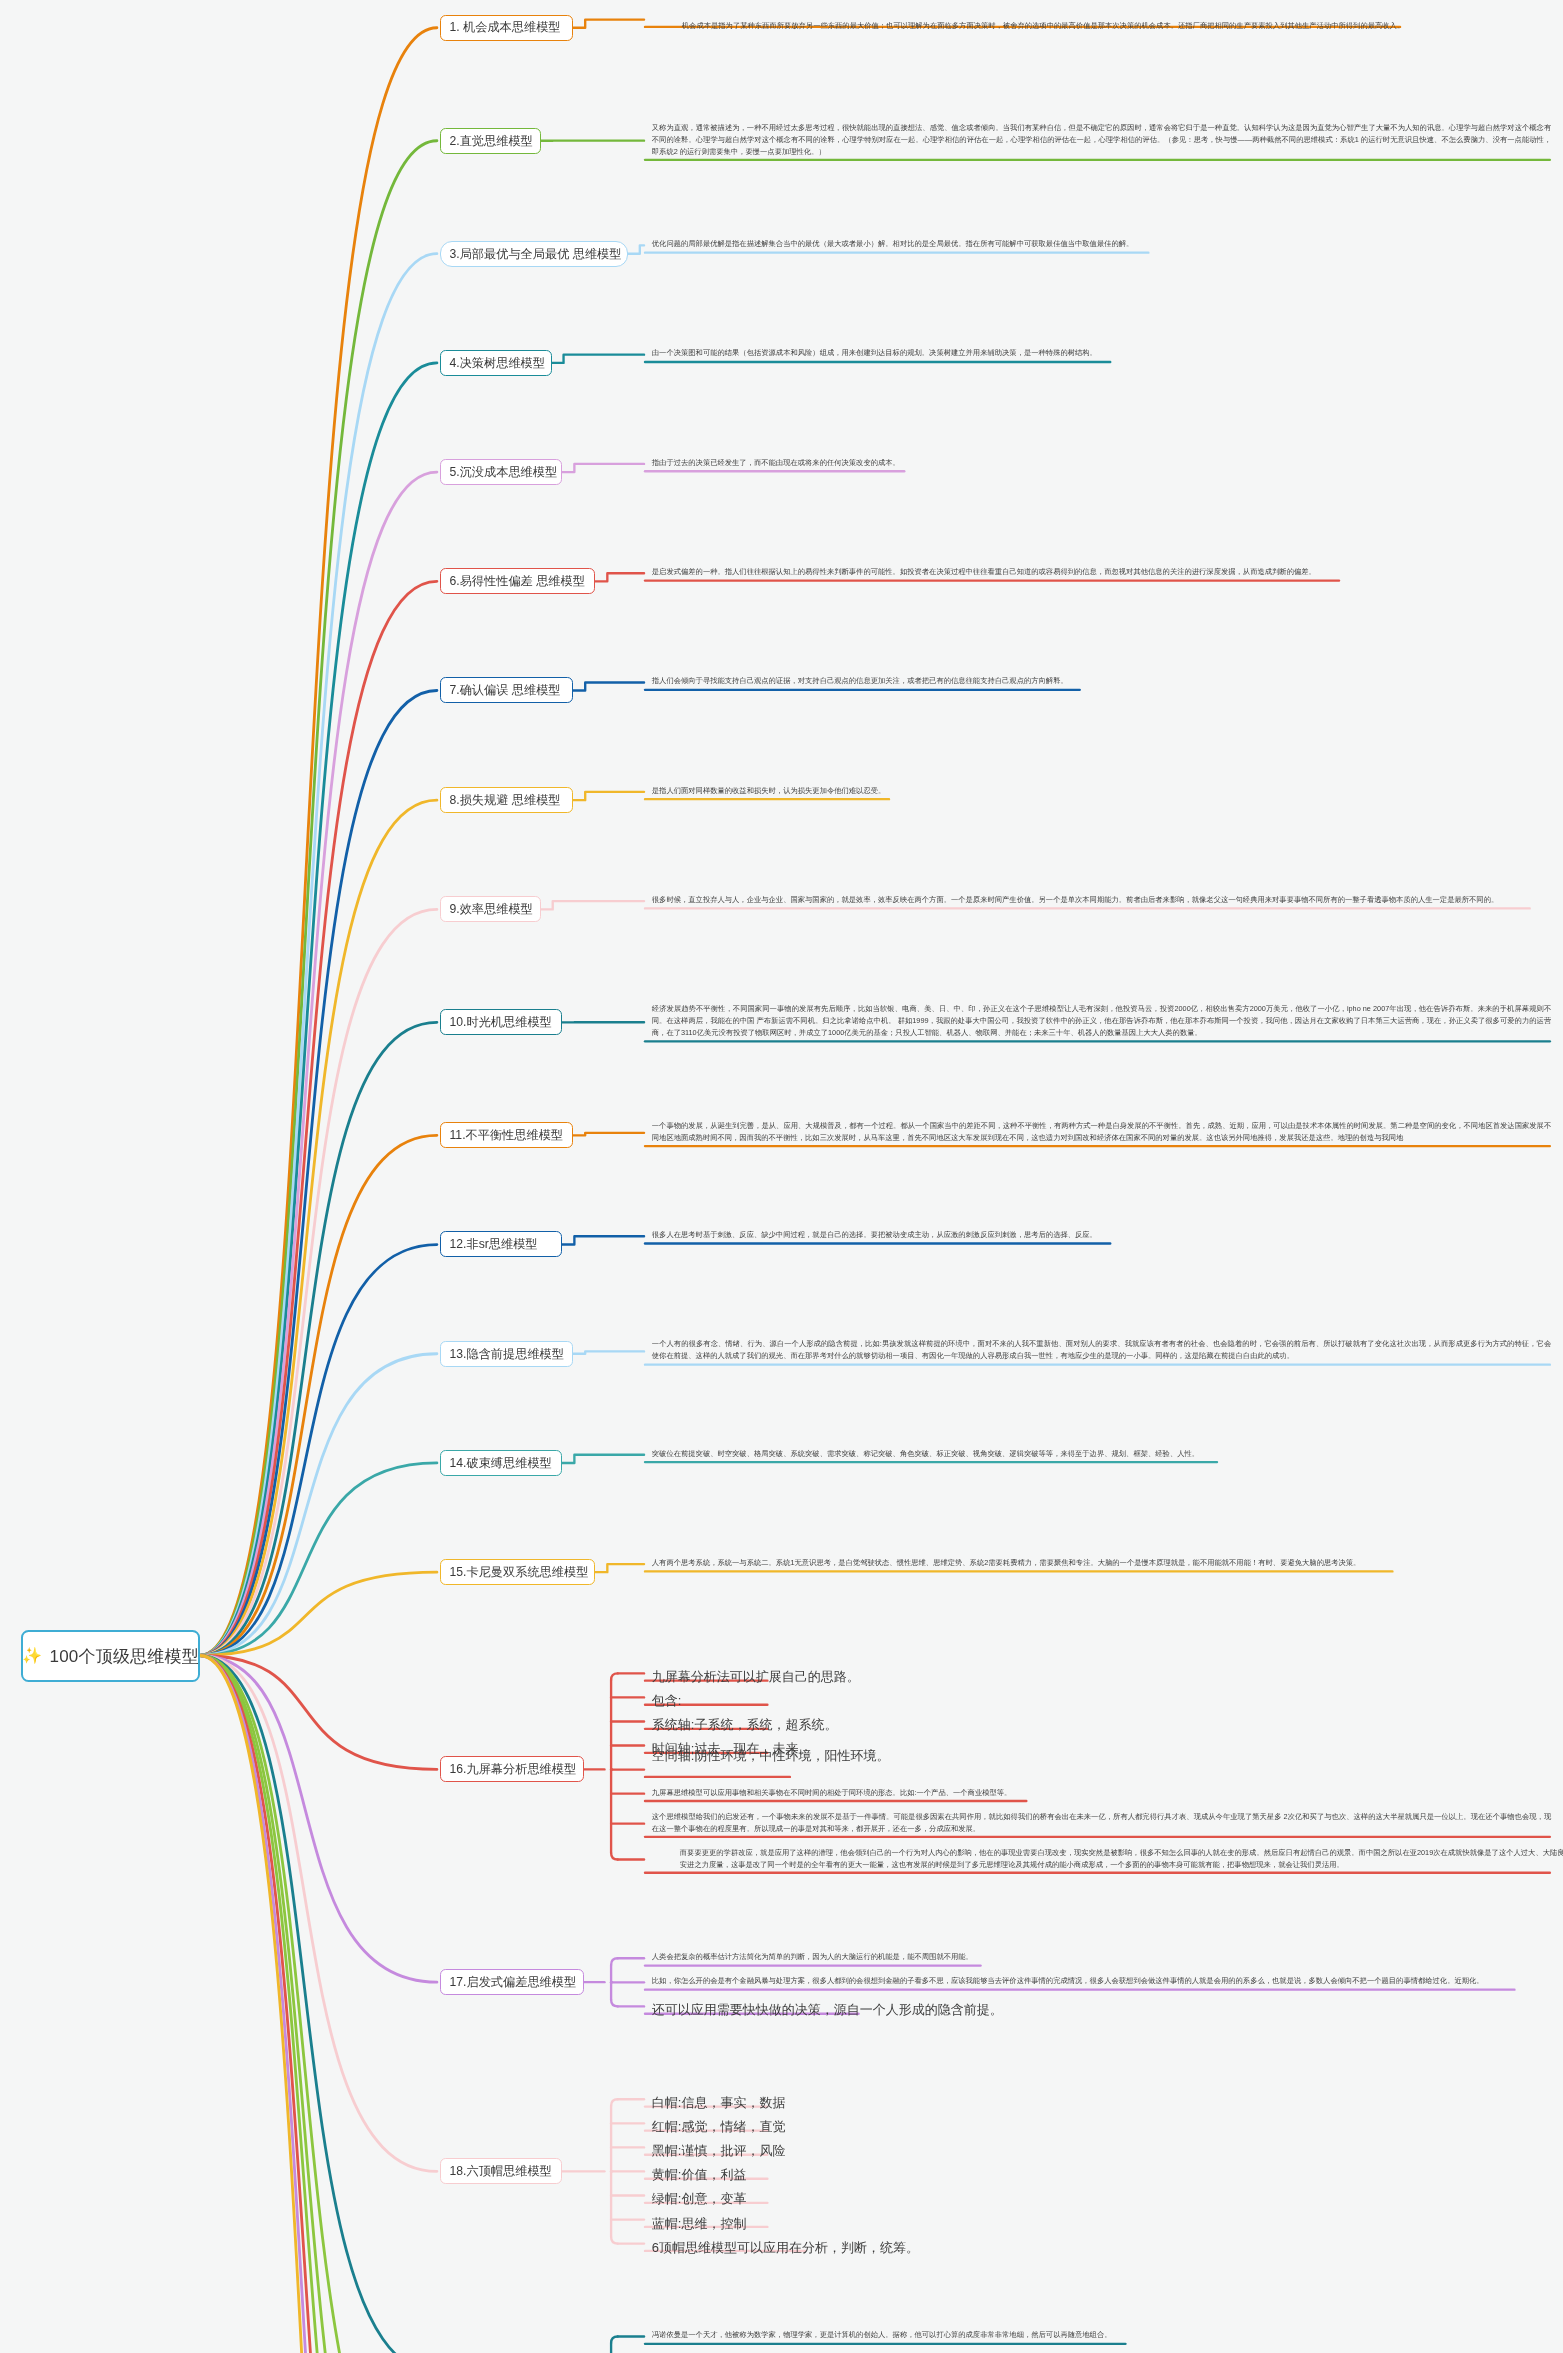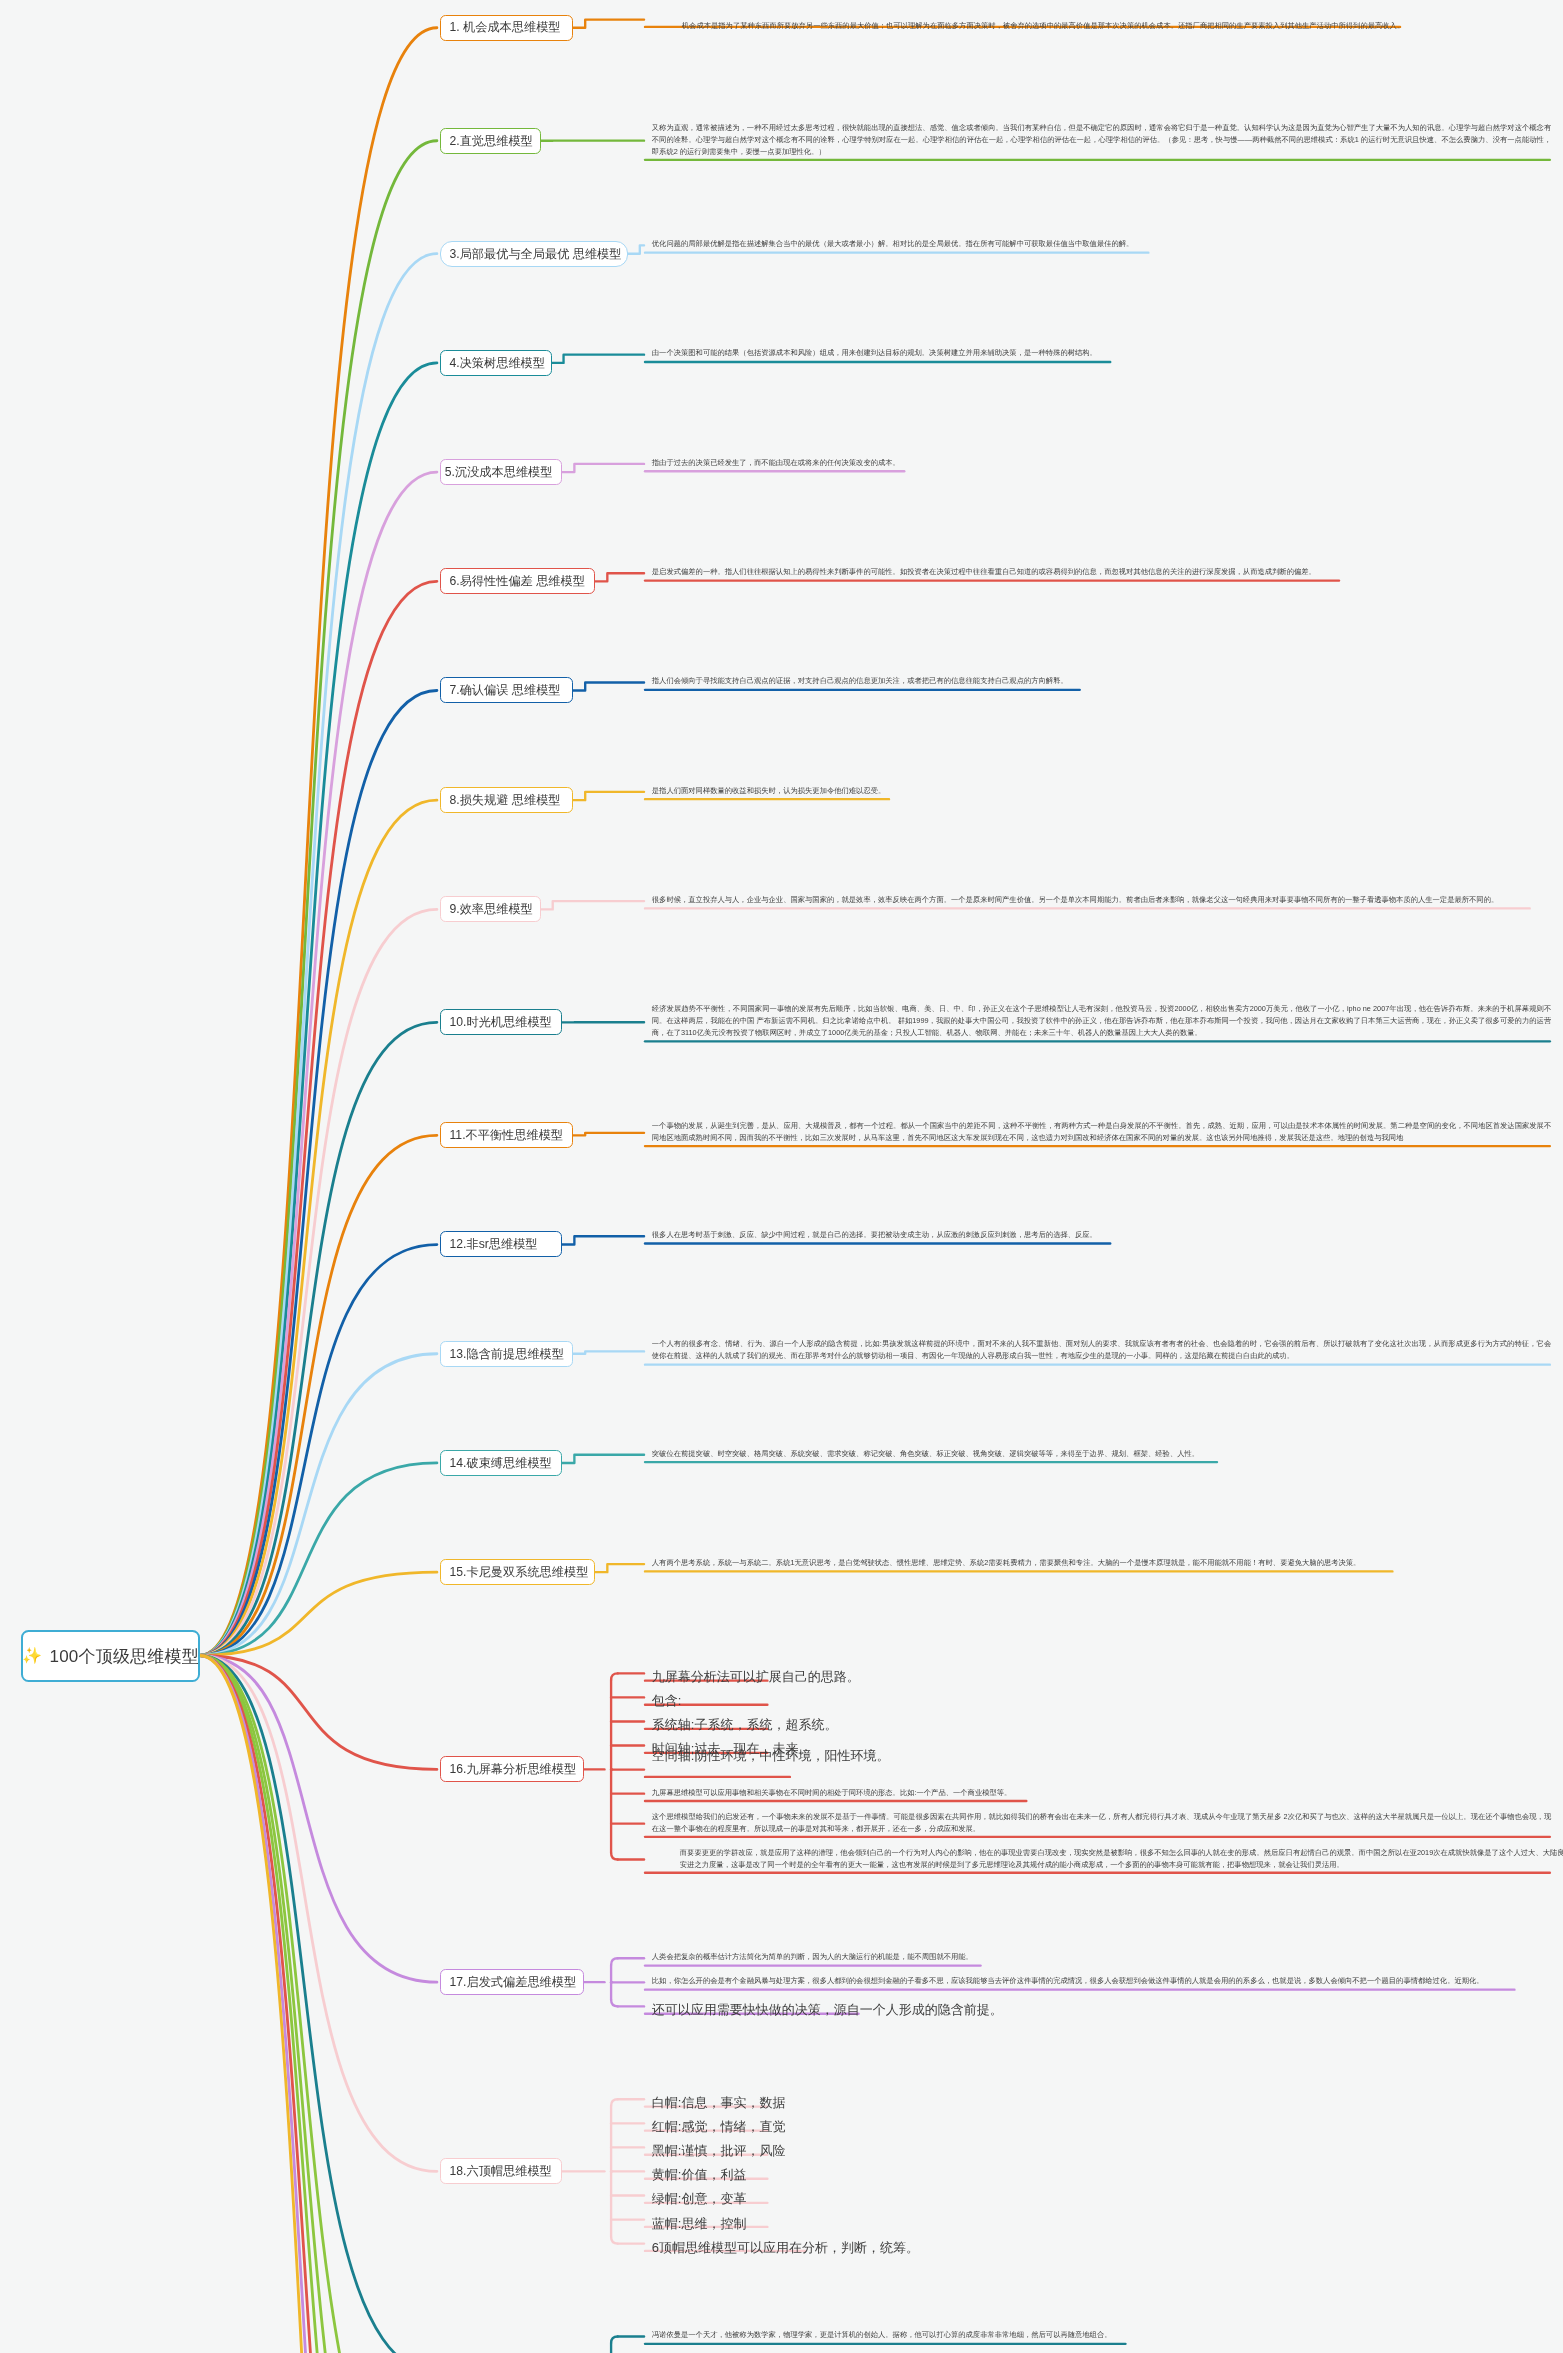--- a/index.html
+++ b/index.html
@@ -300,21 +300,21 @@
       </div>
       <div class="leaf" style="left: 649px; top: 346px; width: 905px; height: 16.5px;">
         <span class="leaf-text">由一个决策图和可能的结果（包括资源成本和风险）组成，用来创建到达目标的规划。决策树建立并用来辅助决策，是一种特殊的树结构。</span>
       </div>
       <div class="branch-node" style="left: 440px; top: 350px; width: 112px; border-color: rgb(26, 140, 153);">
         <span class="branch-label">4.决策树思维模型</span>
       </div>
       <div class="leaf" style="left: 649px; top: 456px; width: 905px; height: 16.5px;">
         <span class="leaf-text">指由于过去的决策已经发生了，而不能由现在或将来的任何决策改变的成本。</span>
       </div>
-      <div class="branch-node" style="left: 440px; top: 459px; width: 122px; border-color: rgb(216, 160, 221); justify-content: flex-end;">
+      <div class="branch-node" style="left: 440px; top: 459px; width: 122px; border-color: rgb(216, 160, 221);">
         <span class="branch-label">5.沉没成本思维模型</span>
       </div>
       <div class="leaf" style="left: 649px; top: 565px; width: 905px; height: 16.5px;">
         <span class="leaf-text">是启发式偏差的一种。指人们往往根据认知上的易得性来判断事件的可能性。如投资者在决策过程中往往看重自己知道的或容易得到的信息，而忽视对其他信息的关注的进行深度发掘，从而造成判断的偏差。</span>
       </div>
       <div class="branch-node" style="left: 440px; top: 568px; width: 155px; border-color: rgb(224, 84, 74);">
         <span class="branch-label">6.易得性性偏差 思维模型</span>
       </div>
       <div class="leaf" style="left: 649px; top: 674px; width: 905px; height: 16.5px;">
         <span class="leaf-text">指人们会倾向于寻找能支持自己观点的证据，对支持自己观点的信息更加关注，或者把已有的信息往能支持自己观点的方向解释。</span>

